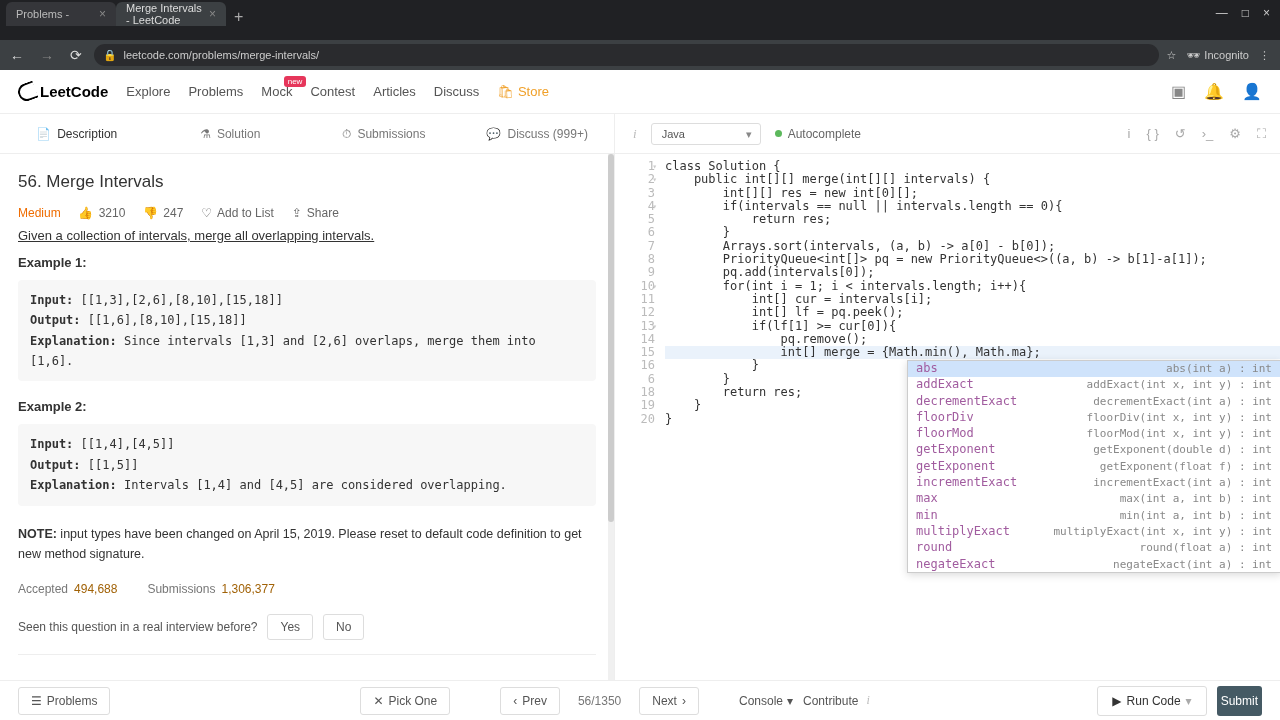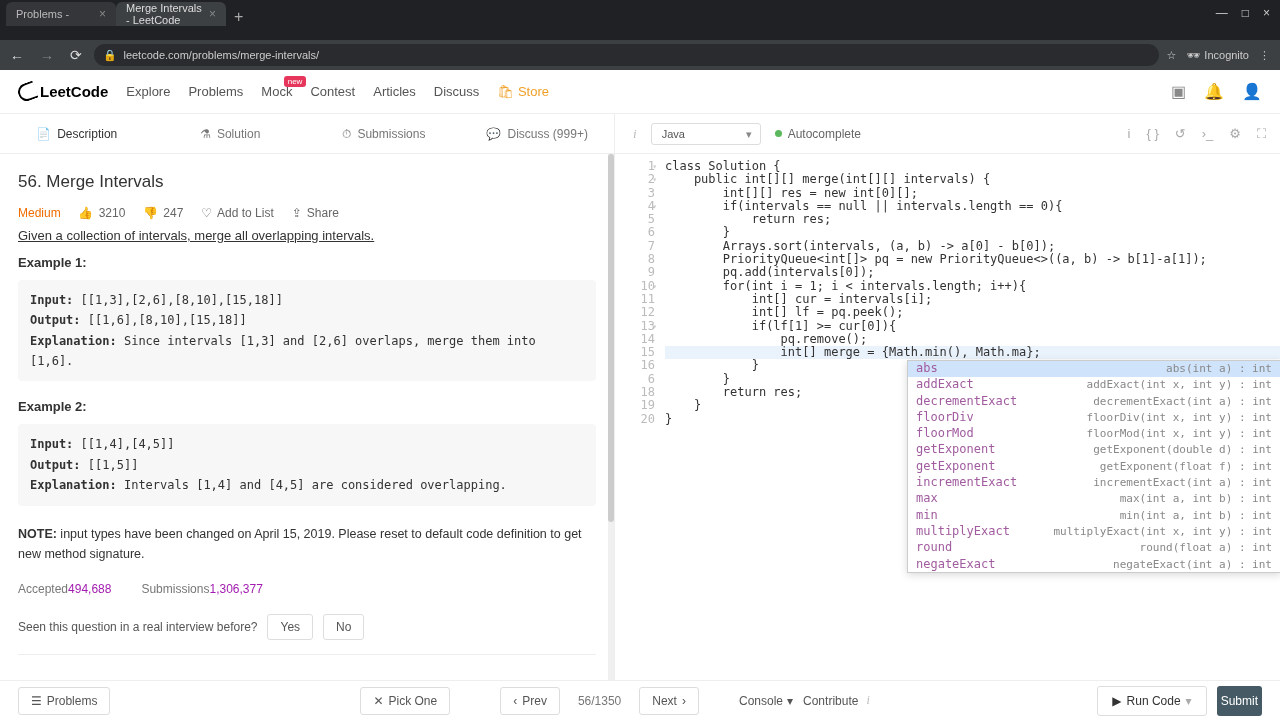--- a/index.html
+++ b/index.html
@@ -49,21 +49,21 @@
 .meta-row { display: flex; align-items: center; gap: 18px; font-size: 12px; color: #666; margin-bottom: 6px; }
 .difficulty { color: #ef6c00; font-weight: 500; }
 .meta-item { display: flex; align-items: center; gap: 5px; }
 .desc-text { font-size: 13px; color: #333; line-height: 1.6; margin-bottom: 8px; text-decoration: underline; }
 .example-h { font-weight: 600; font-size: 13px; margin-bottom: 10px; }
 .example-block { background: #f7f7f7; border-radius: 4px; padding: 10px 12px; font-family: Menlo, Consolas, monospace; font-size: 12px; line-height: 1.7; margin-bottom: 18px; color: #333; }
 .example-block b { font-weight: 600; }
 .note { font-size: 12.5px; line-height: 1.6; margin-bottom: 18px; }
 .stats-row { display: flex; gap: 30px; font-size: 12px; color: #666; margin-bottom: 18px; align-items: center; }
 .stats-row .label { color: #777; }
-.stats-row .val { color: #a21caf; font-weight: 500; }
+.stats-row .val { color: #a16207; font-weight: 500; margin-left: 6px; }
 .interview-row { display: flex; align-items: center; gap: 10px; font-size: 12px; color: #555; margin-bottom: 14px; }
 .yn-btn { border: 1px solid #ddd; background: #fff; padding: 5px 12px; border-radius: 3px; font-size: 12px; color: #555; }
 .section-row { display: flex; align-items: center; justify-content: space-between; padding: 12px 0; border-top: 1px solid #eee; font-size: 12.5px; color: #555; }
 .info-tip { color: #bbb; font-style: italic; margin-left: 4px; font-family: serif; }
 
 
 .editor-header { height: 40px; border-bottom: 1px solid #eee; display: flex; align-items: center; padding: 0 14px; gap: 14px; }
 .lang-select { border: 1px solid #ddd; border-radius: 3px; padding: 4px 26px 4px 10px; font-size: 11px; color: #555; position: relative; width: 110px; }
 .lang-select::after { content: '▾'; position: absolute; right: 8px; color: #888; }
 .autocomplete { display: flex; align-items: center; gap: 6px; color: #666; font-size: 12px; }

